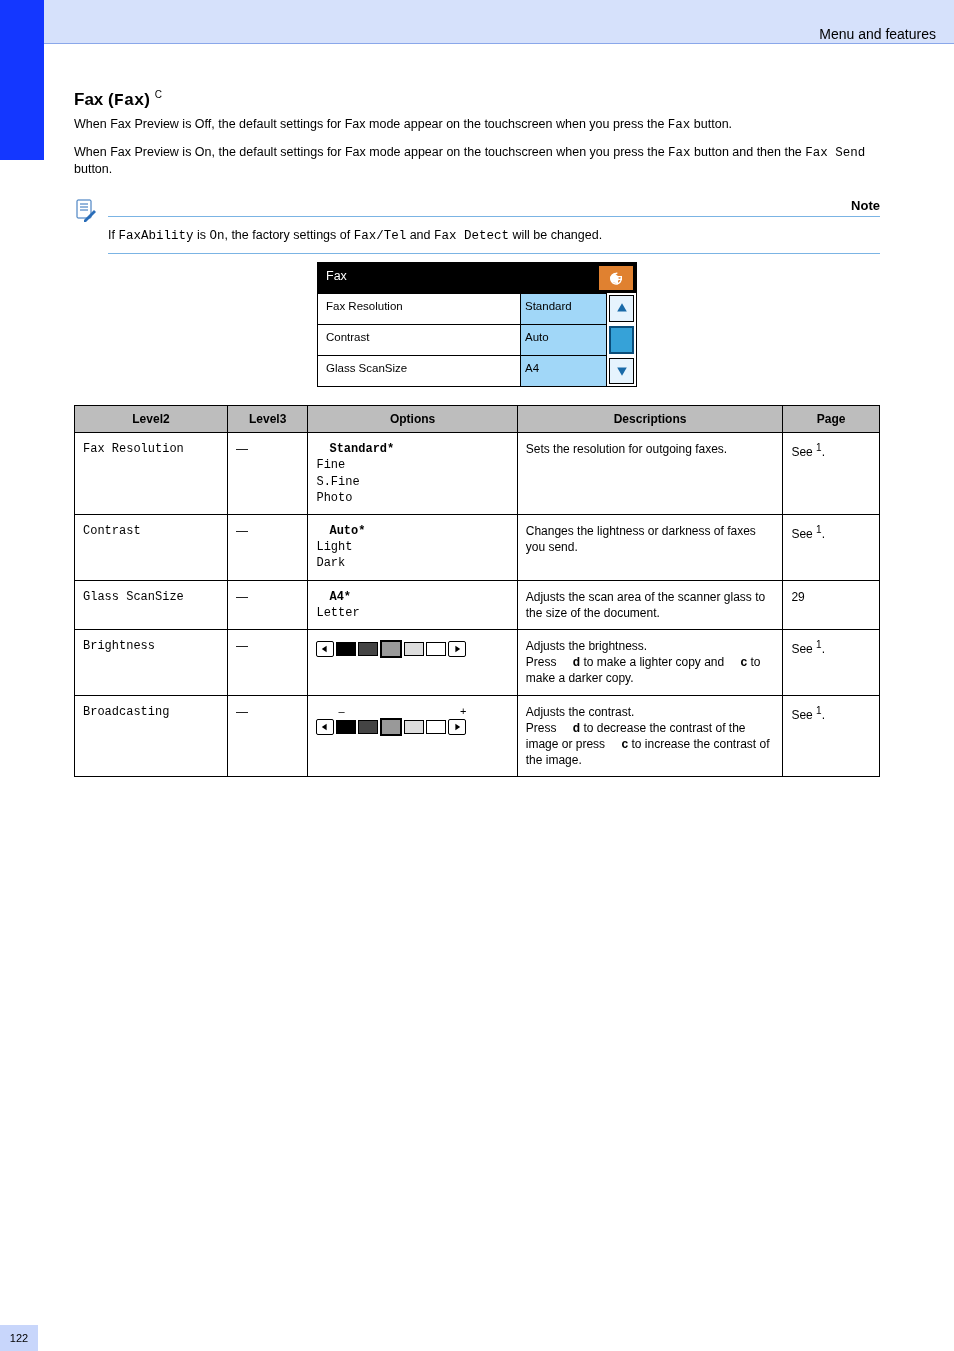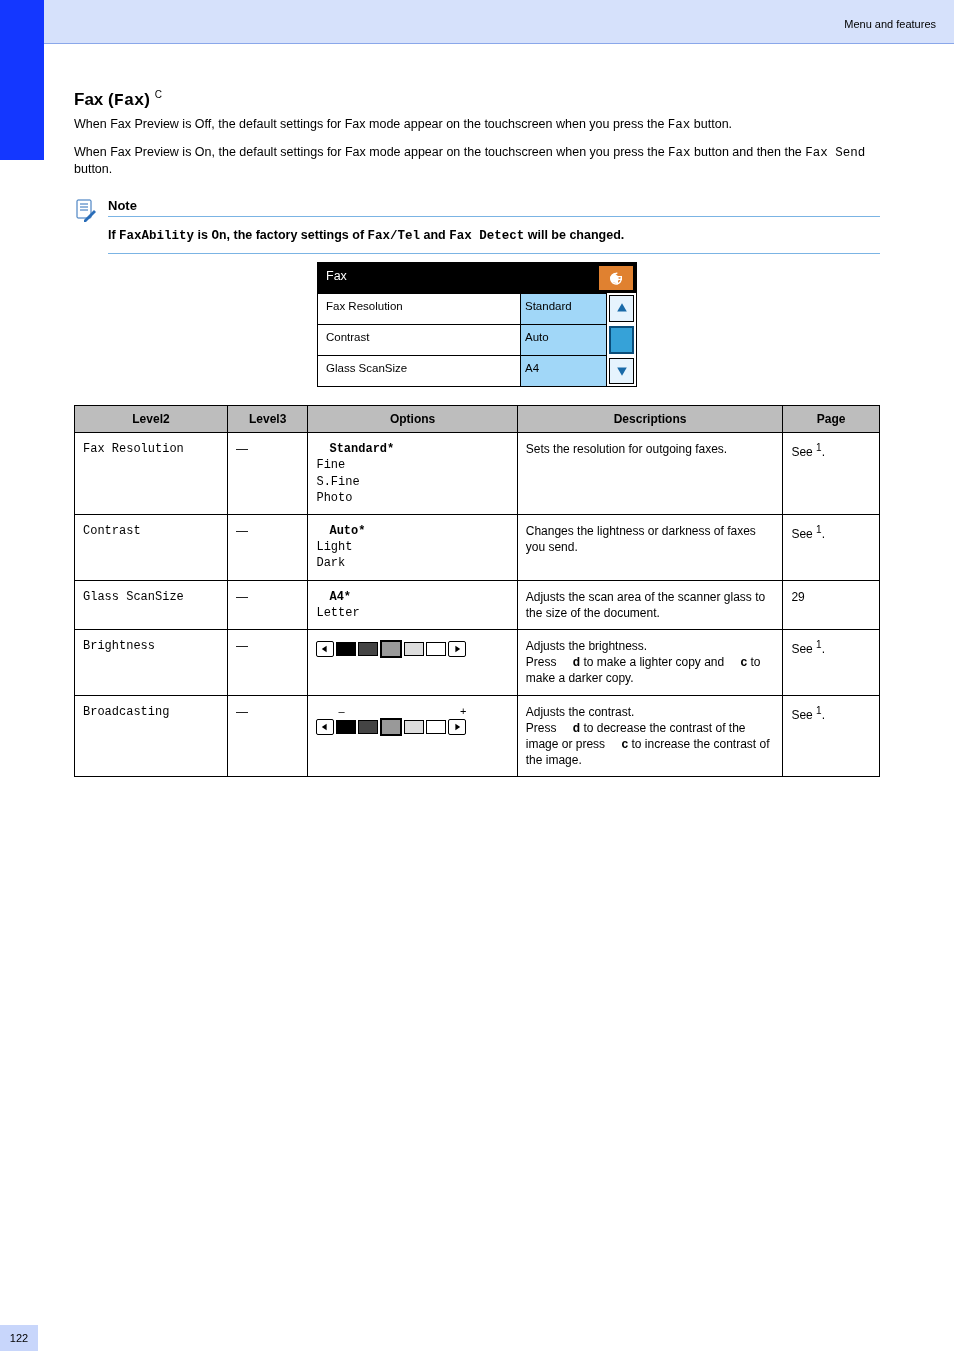--- a/index.html
+++ b/index.html
@@ -1,31 +1,31 @@
 <!DOCTYPE html>
 <html><head>
 <meta charset="utf-8">
 <style>
   :root { --blue: #d9e5ff; --hblue:#7bb4e4; --accent:#c75b22; }
   * { box-sizing: border-box; }
   body { margin:0; font-family: Arial, Helvetica, sans-serif; font-size:12.5px; color:#000; width:954px; }
   .topbar { height:44px; background:#d6e1fb; border-bottom:1px solid #8aa7ea; position:relative; }
   .bluetab { position:absolute; left:0; top:0; width:44px; height:160px; background:#1437ff; }
-  .topbar .section { position:absolute; right:18px; top:18px; font-size:11px; color:#000;}
+  .topbar .section { position:absolute; right:18px; top:26px; font-size:14px; color:#000;}
   .content { padding: 35px 74px 40px 74px; }
   h2 { font-weight:bold; font-size:17px; margin:10px 0 6px 0; }
   h2 sup { font-size:10px; font-weight:normal; }
   p { margin:6px 0 10px 0; line-height:1.35;}
   .mono { font-family:"Courier New", monospace; }
   .noteblk { margin-top:20px; }
-  .noterow { display:flex; align-items:flex-start; }
+  .noterow { display:flex; align-items:flex-start;text-align:right; }
   .noteicon { width:24px; height:24px; flex:none; margin-right:10px;}
   .noteicon svg { width:24px; height:24px; }
   .notehead { font-weight:bold; font-size:13px; flex:1; border-bottom:1px solid var(--hblue); padding-bottom:3px;}
-  .notetxt { margin-left:34px; padding:6px 0 10px 0; border-bottom:1px solid var(--hblue);font-weight:bold;}
+  .notetxt { margin-left:34px; padding:6px 0 10px 0; border-bottom:1px solid var(--hblue);}
   
   .tswrap { width:320px; margin:8px auto 18px auto; border:1px solid #000;}
   .tsbar { background:#000; color:#fff; display:flex; align-items:stretch; height:30px; }
   .tsbar .lbl { flex:1; padding:6px 8px; font-size:12.5px;}
   .tsbar .back { width:36px; background:#e08130; display:flex; align-items:center; justify-content:center; border:1px solid #000; margin:2px;}
   .tsbar .back svg { width:16px; height:16px; }
   .tsrow { display:flex; border-top:1px solid #000; height:31px; background:#fff;}
   .tsrow .k { flex:1; padding:6px 8px; font-size:11.5px; }
   .tsrow .v { width:86px; border-left:1px solid #000; background:#a1d7f8; padding:6px 4px; font-size:11.5px;}
   .scrollcol { width:30px; display:flex; flex-direction:column; border-left:1px solid #000;}

